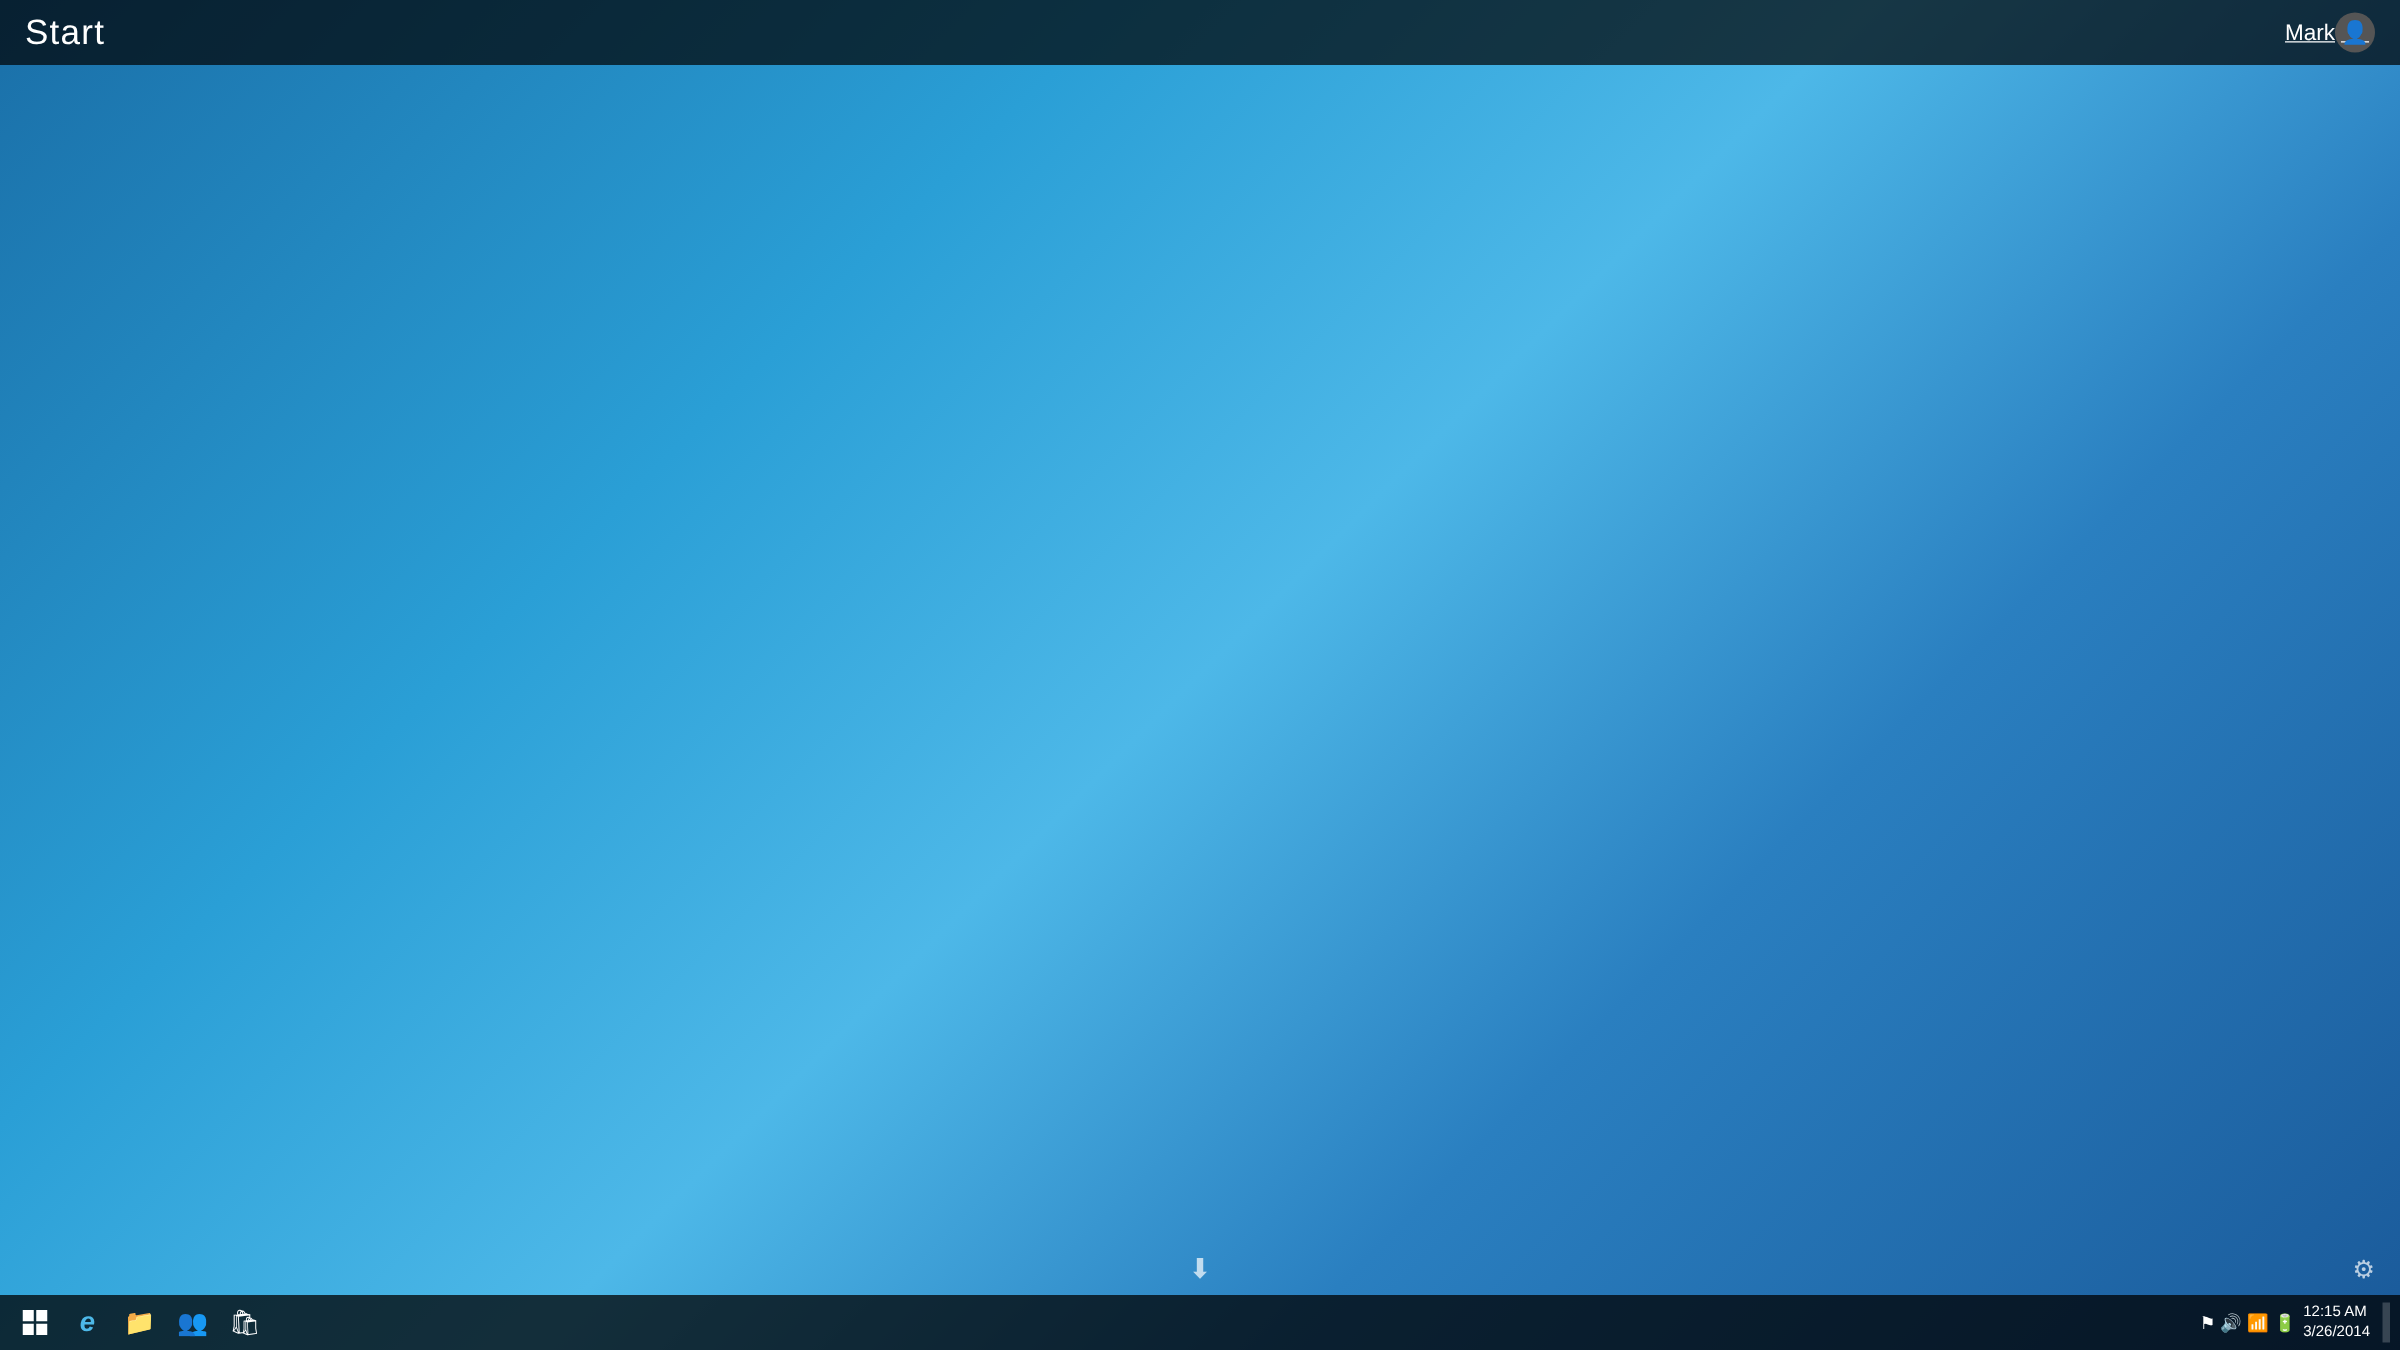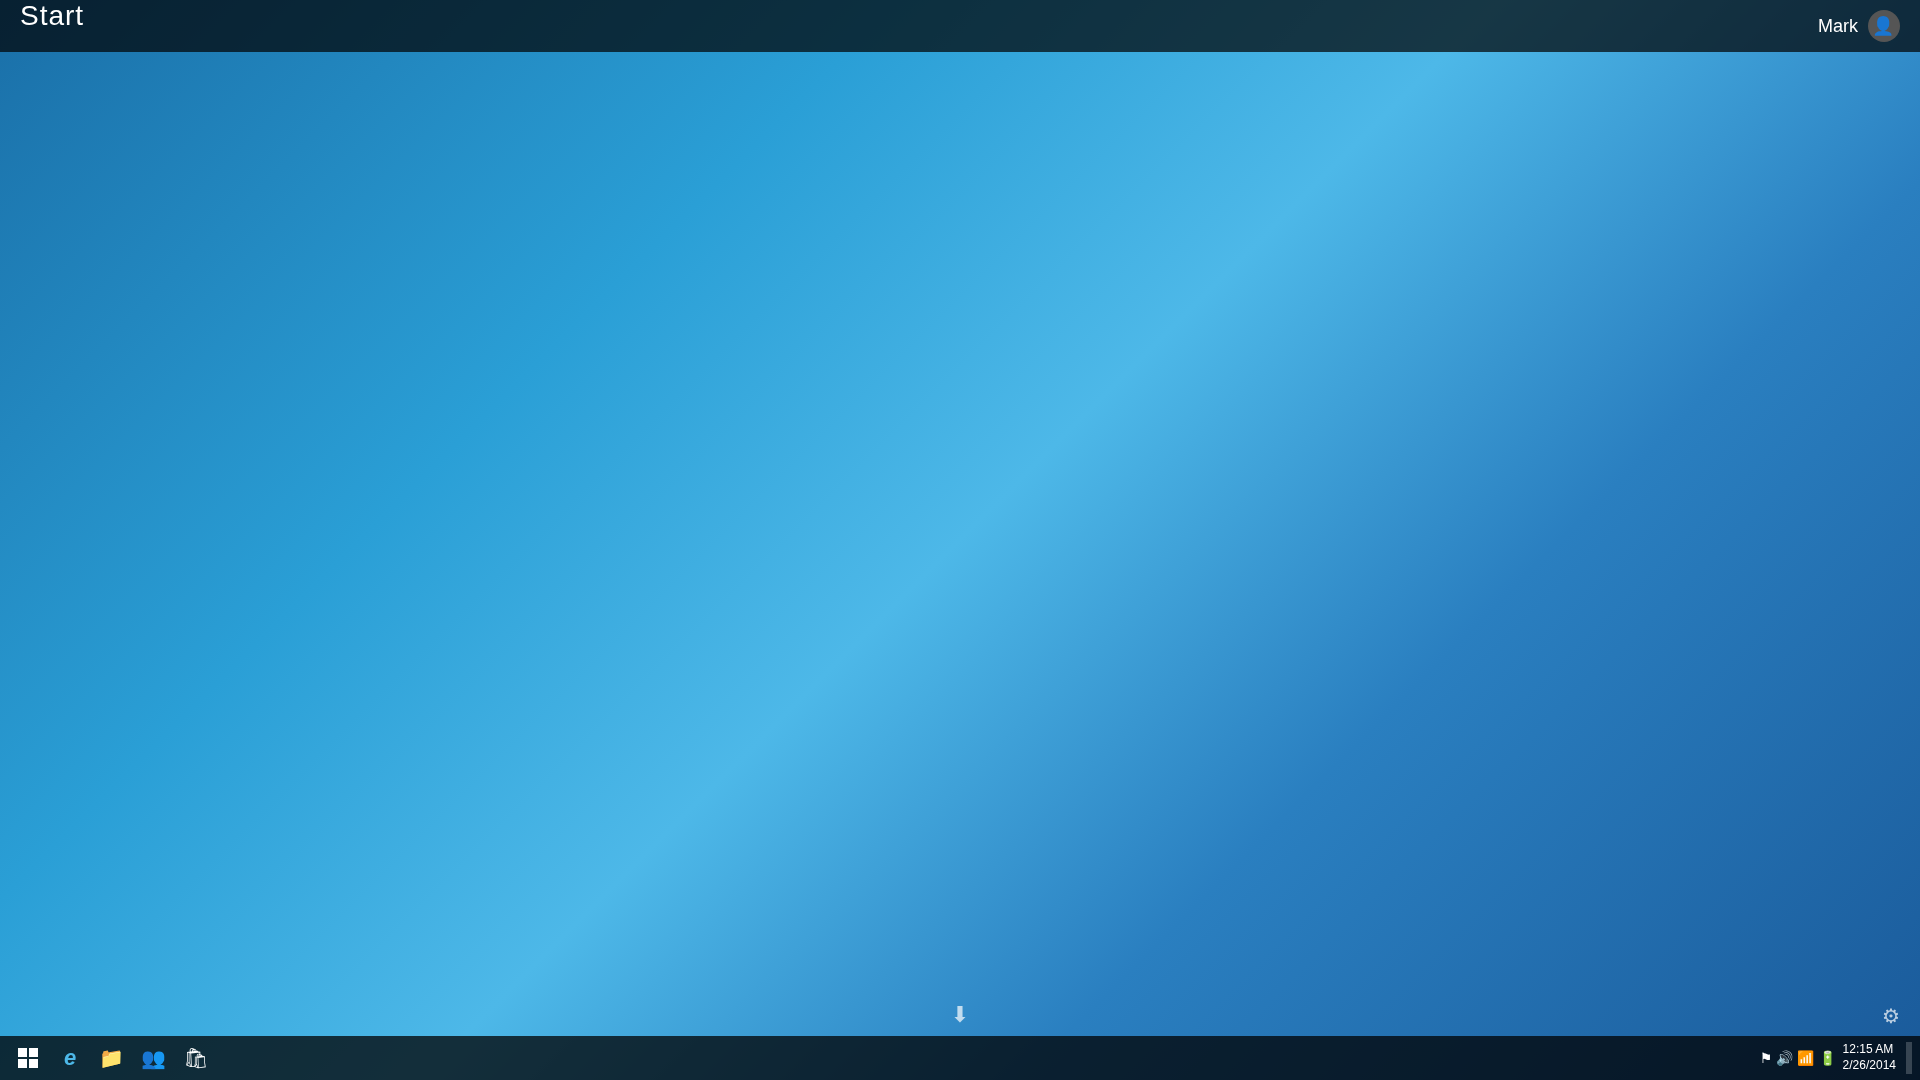--- a/index.html
+++ b/index.html
@@ -12,36 +12,37 @@
       position: relative;
     }
 
     
     #topbar {
       position: absolute;
       top: 0; left: 0; right: 0;
       height: 52px;
       background: rgba(0,0,0,0.7);
       display: flex;
+      align-items: center;
       justify-content: space-between;
       padding: 0 20px;
       z-index: 10;
     }
     #topbar-title {
       color: #fff;
       font-size: 28px;
       font-weight: 200;
       letter-spacing: 1px;
     }
     #user-info {
       display: flex;
       align-items: center;
-      gap: 10px;
       color: #fff;
       font-size: 18px;
+      text-decoration: underline;
     }
     .user-avatar {
       width: 32px; height: 32px;
       border-radius: 50%;
       background: #555;
       display: flex; align-items: center; justify-content: center;
       font-size: 18px;
     }
 
     
@@ -137,17 +138,17 @@
     </div>
   <div class="taskbar-right">
     <div class="taskbar-sys-icons">
       <span style="font-size:14px;">⚑</span>
       <span style="font-size:14px;">🔊</span>
       <span style="font-size:14px;">📶</span>
       <span style="font-size:14px;">🔋</span>
     </div>
     <div class="taskbar-time">
       <div>12:15 AM</div>
-      <div>2/26/2014</div>
+      <div>3/26/2014</div>
     </div>
     <span style="width:6px;height:32px;background:rgba(255,255,255,0.2);display:inline-block;margin-left:4px;"></span>
   </div>
 </div>
 
 </body></html>

